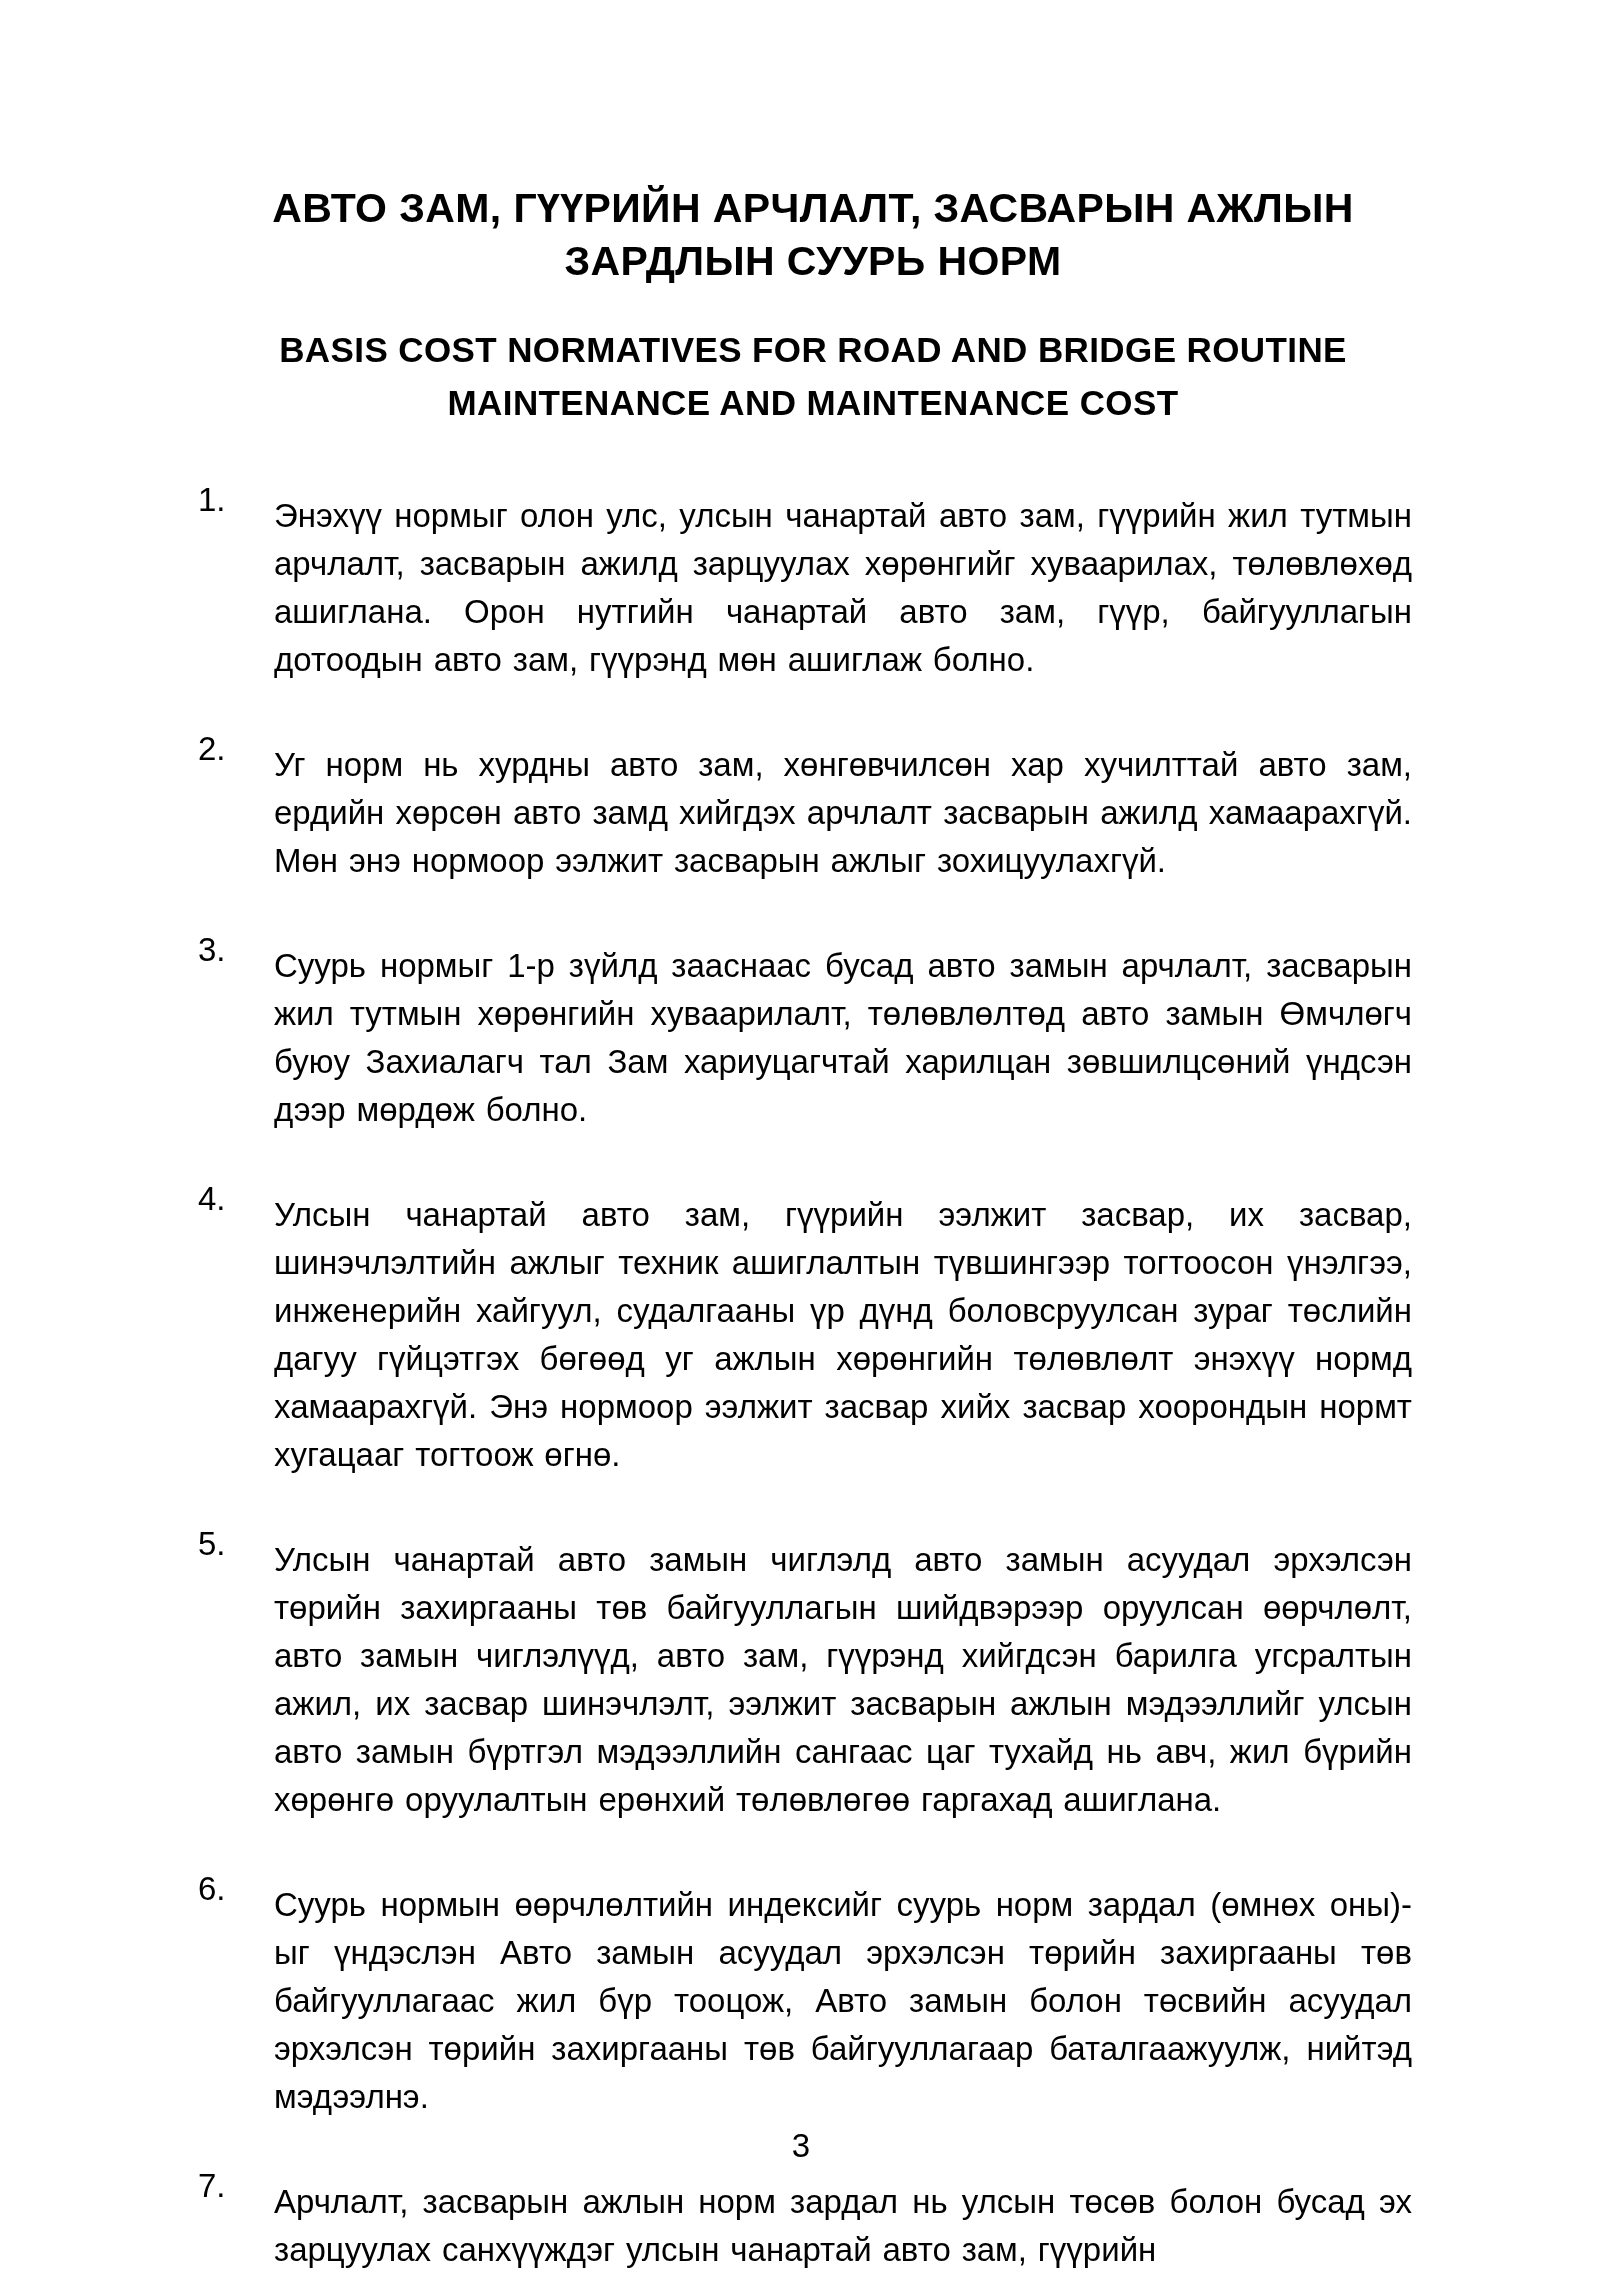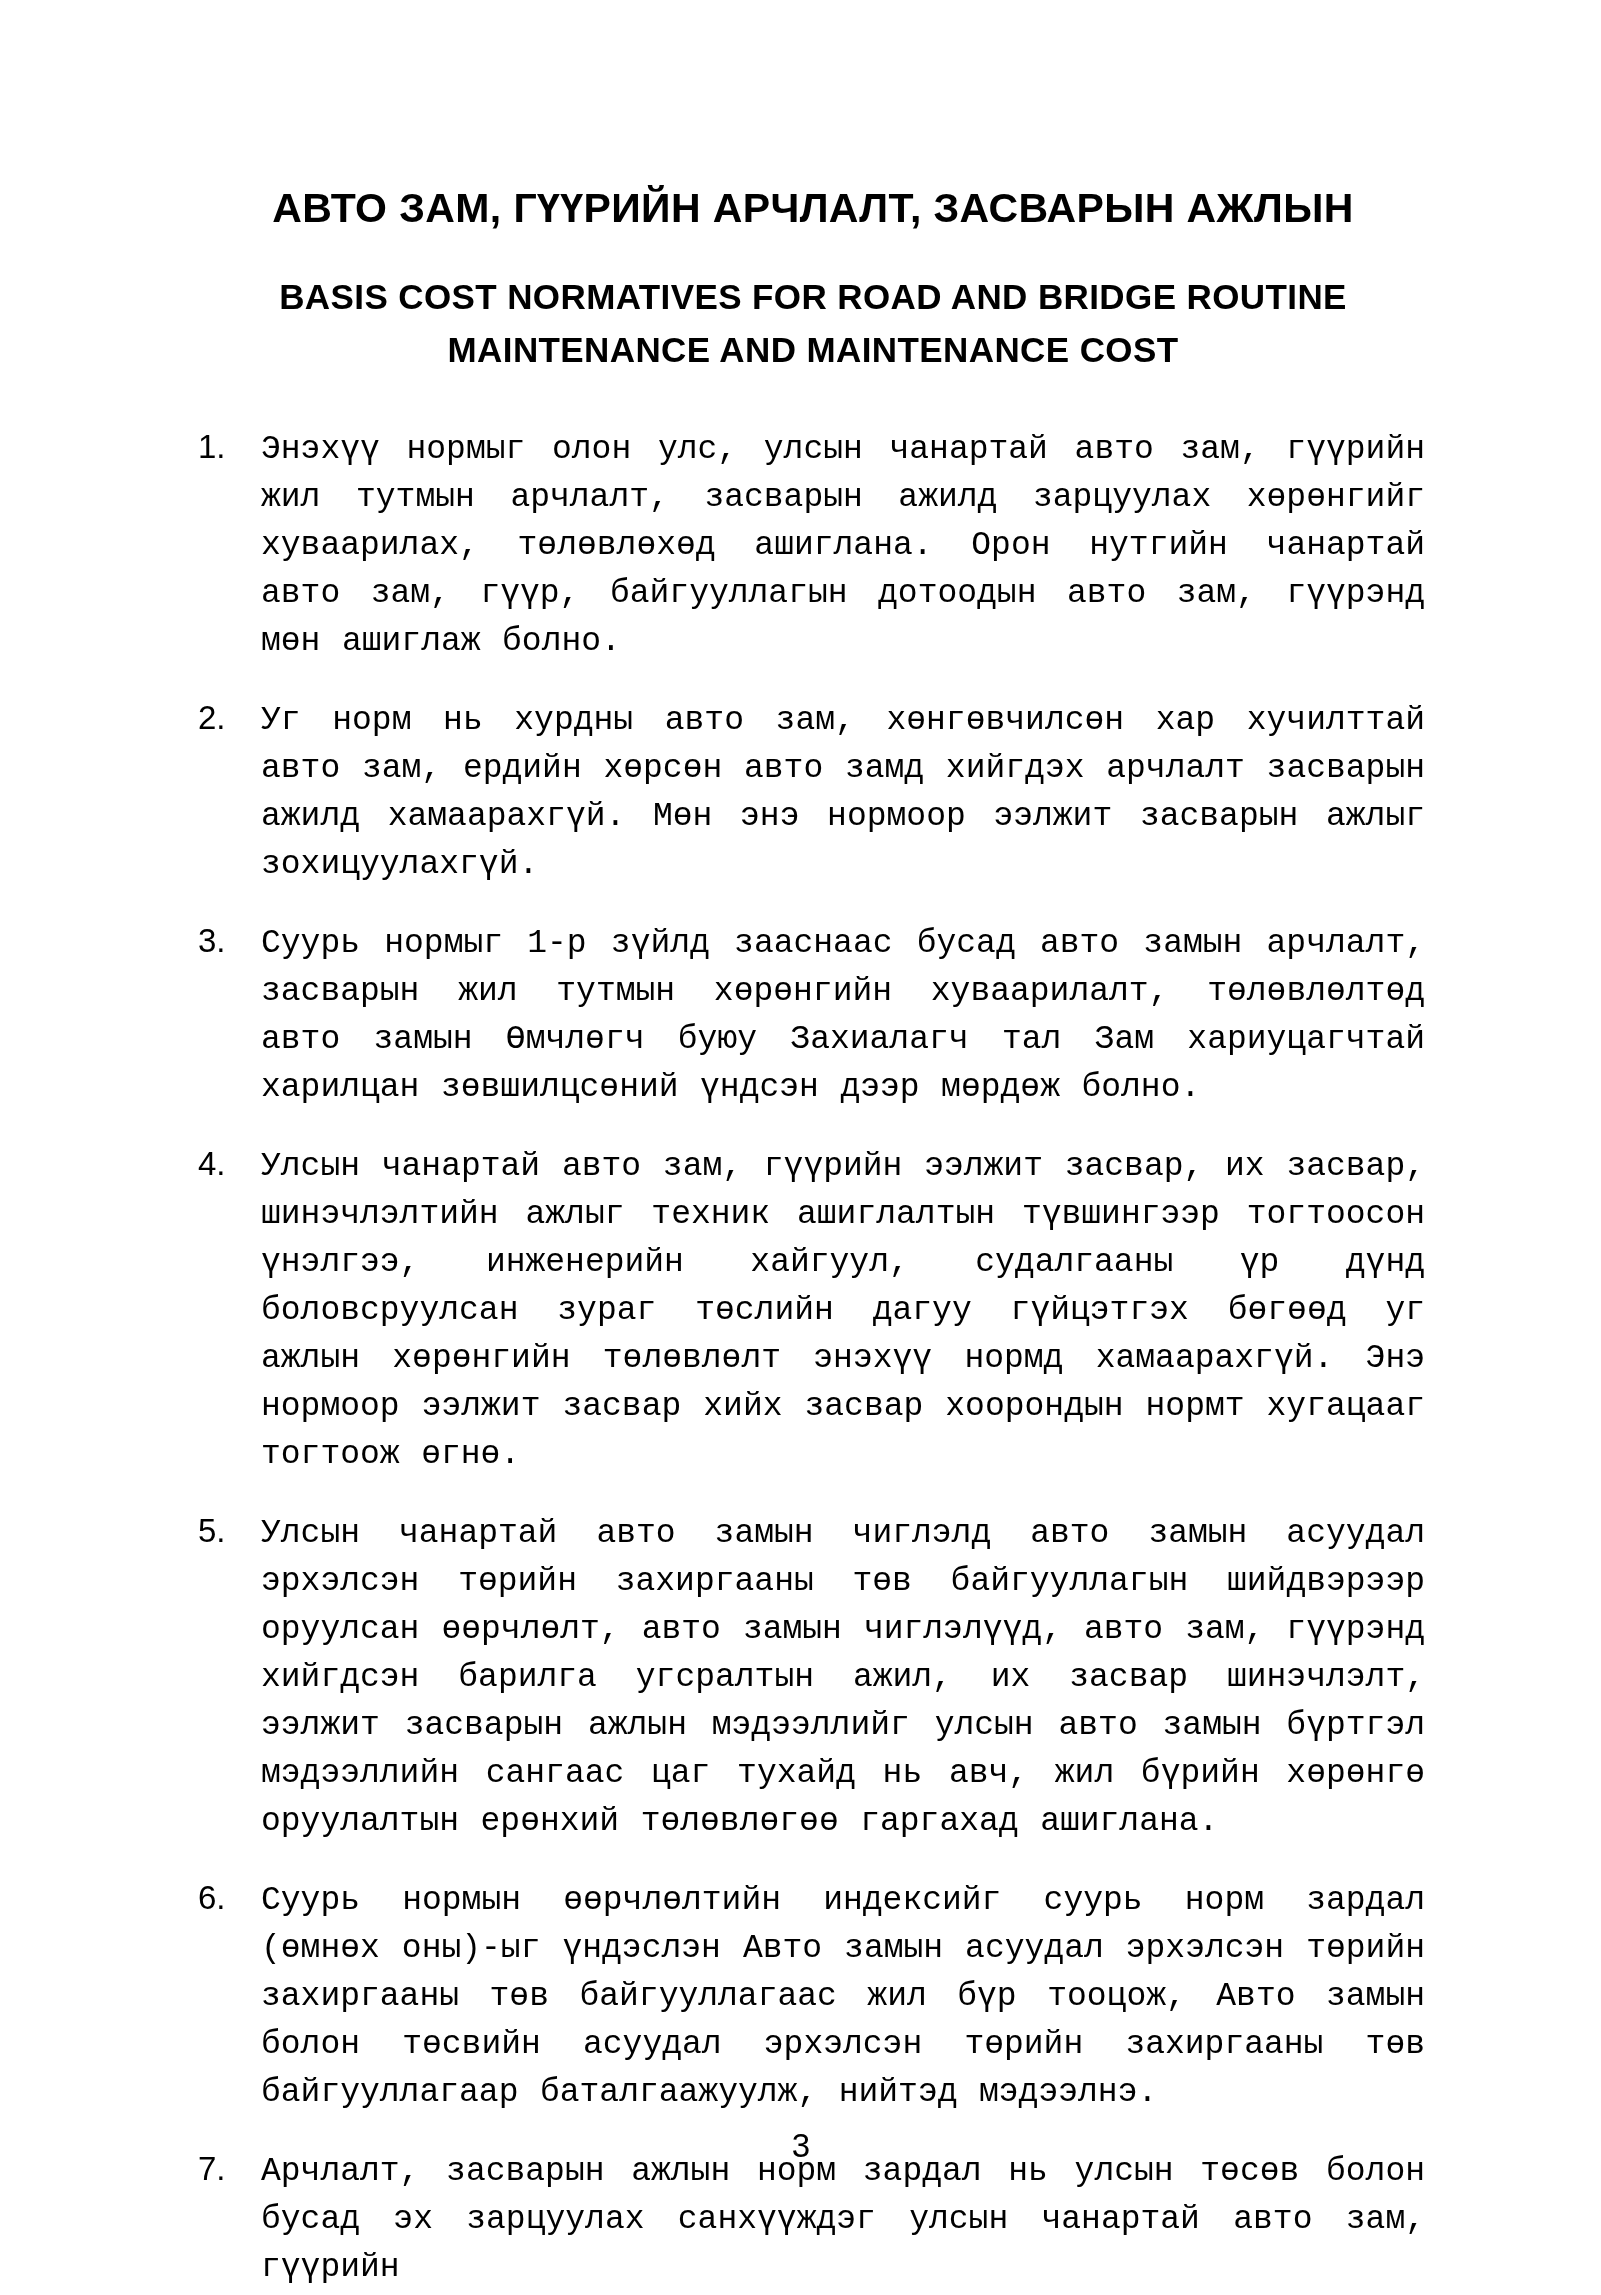--- a/index.html
+++ b/index.html
@@ -55,45 +55,45 @@
     margin: 0 0 25px 0;
   }
   .item-num {
     flex: 0 0 60px;
     width: 60px;
     font-size: 33px;
     line-height: 48px;
   }
   .item-text {
     flex: 1 1 auto;
-    margin: 3px;
+    margin: 16px;
     font-size: 33px;
     line-height: 48px;
     text-align: justify;
     text-justify: inter-word;
     word-spacing: 1.7px;
-    font-family: Liberation Mono, monospace;
   }
   .page-number {
     position: absolute;
     top: 2125px;
     left: 0;
     width: 1602px;
     text-align: center;
     font-size: 33px;
     line-height: 42px;
   }
 </style>
 </head>
 <body>
 
 <div class="page">
 
   <h1 class="title title-mn">
     <span class="title-line">АВТО ЗАМ, ГҮҮРИЙН АРЧЛАЛТ, ЗАСВАРЫН АЖЛЫН</span>
+    <span class="title-line">ЗАРДЛЫН СУУРЬ НОРМ</span>
   </h1>
 
   <h2 class="title title-en">
     <span class="title-line">BASIS COST NORMATIVES FOR ROAD AND BRIDGE ROUTINE</span>
     <span class="title-line">MAINTENANCE AND MAINTENANCE COST</span>
   </h2>
 
   <div class="items">
 
     <div class="item">

